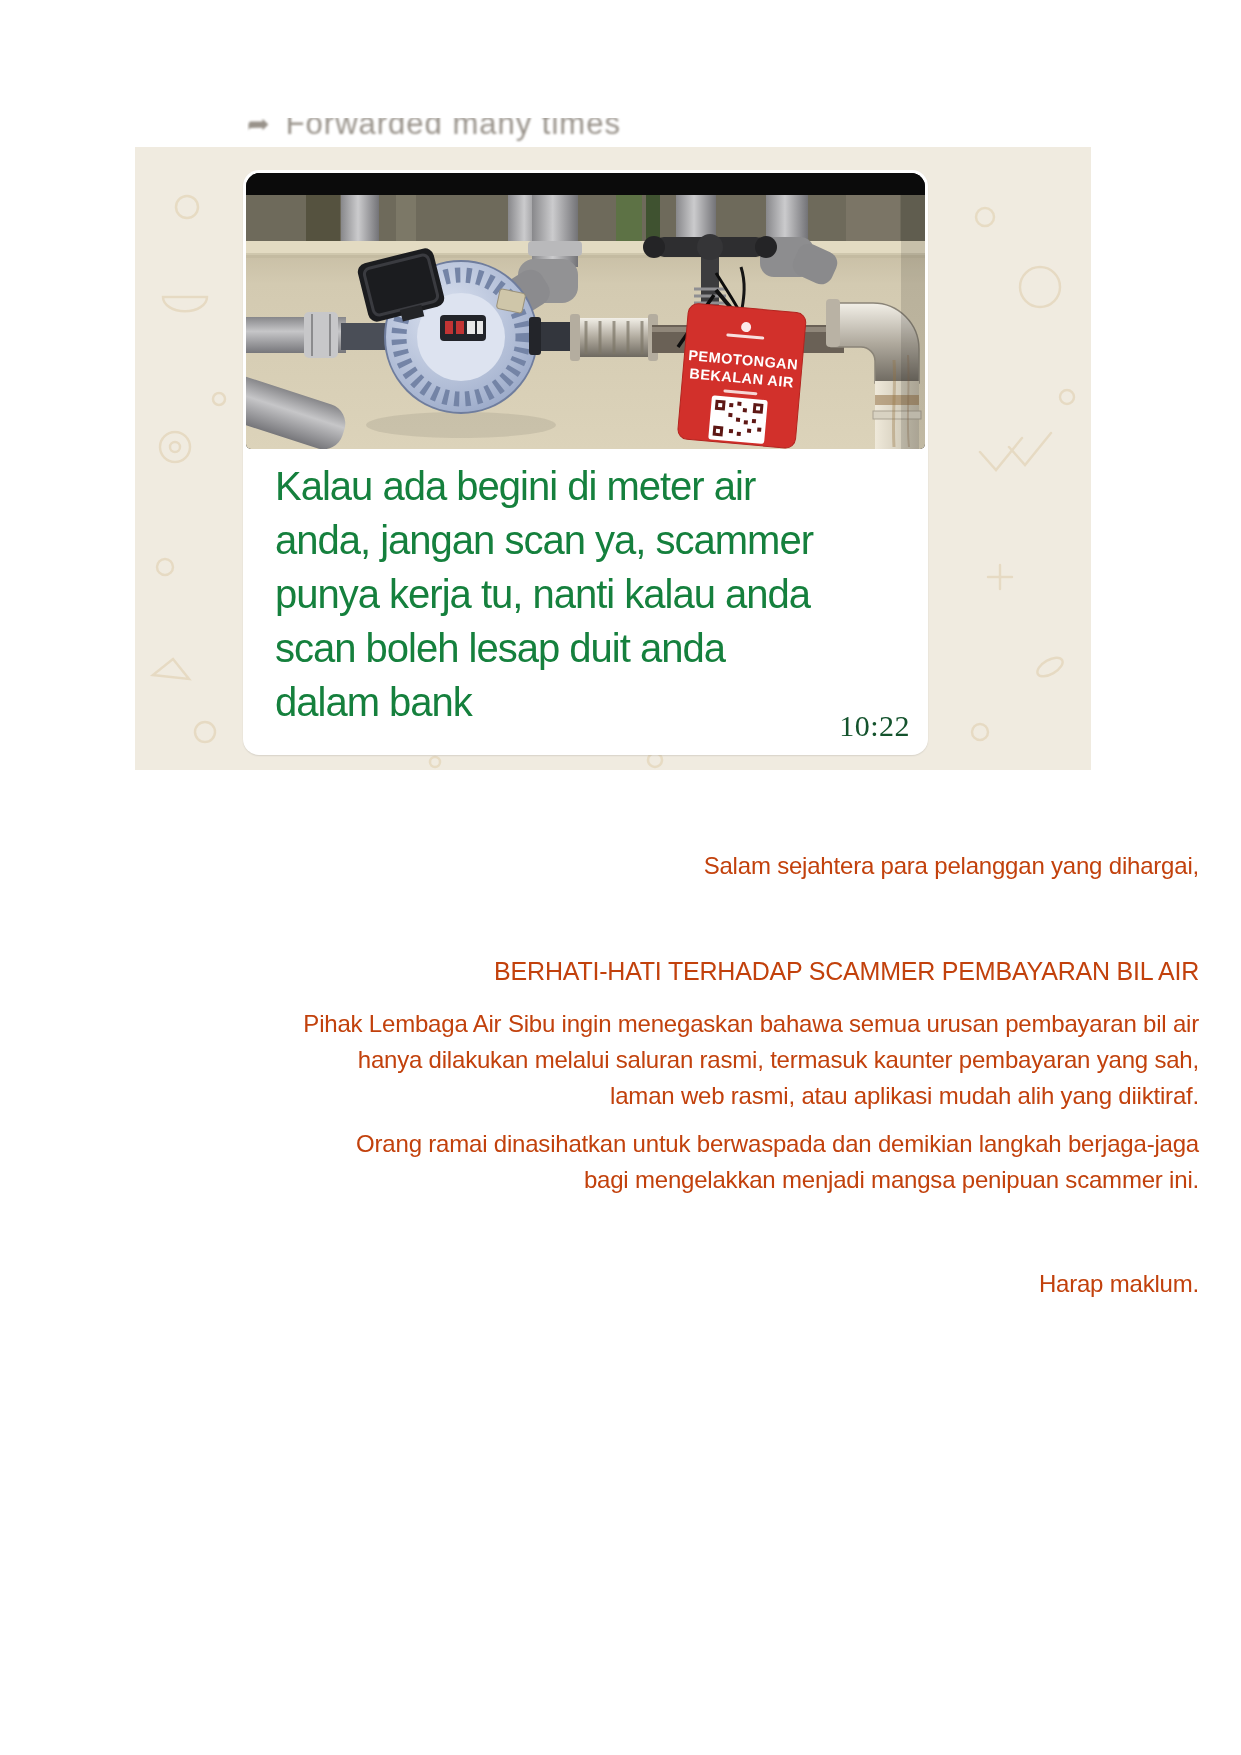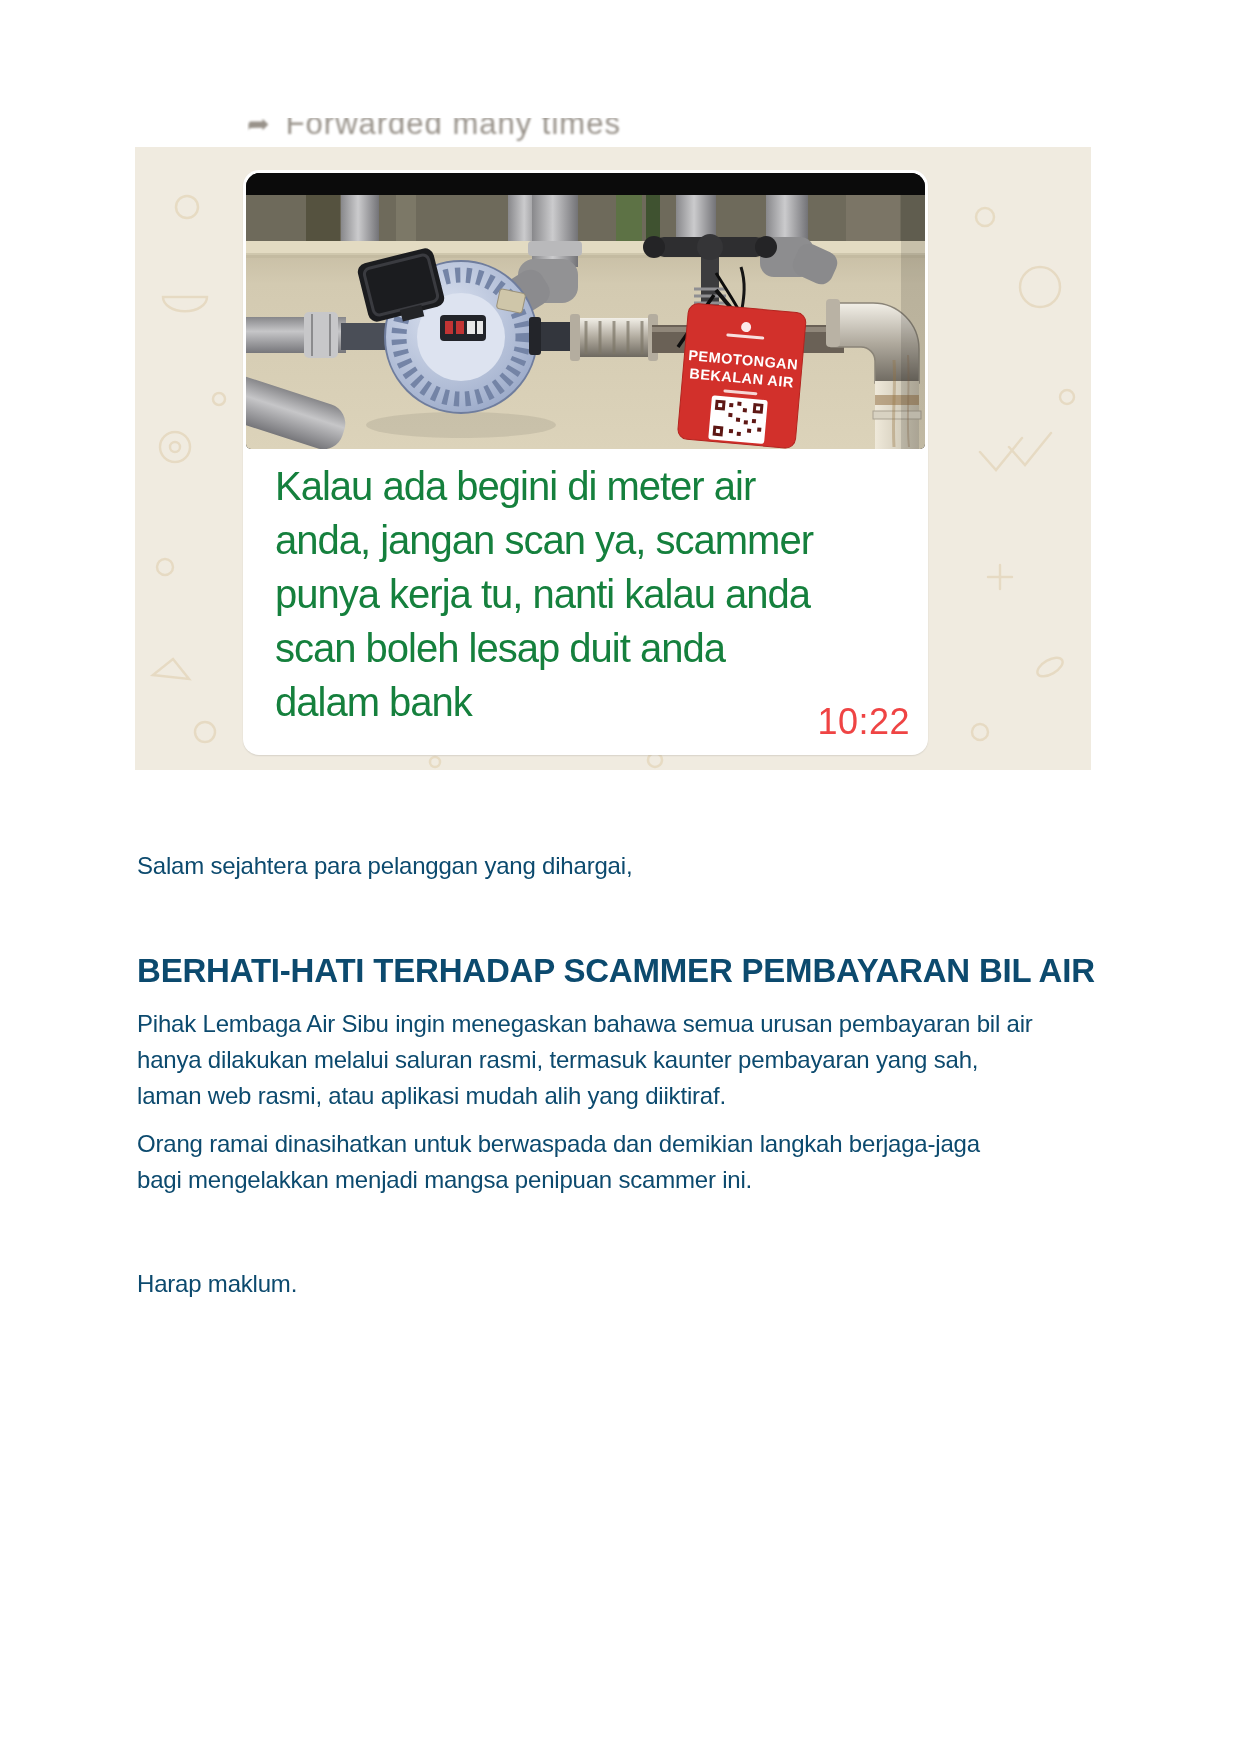--- a/index.html
+++ b/index.html
@@ -17,28 +17,28 @@
   .doodles{position:absolute;left:0;top:0;}
 
   .bubble{position:absolute;left:108px;top:23px;width:685px;height:585px;background:#ffffff;
           border-radius:16px;box-shadow:0 1px 1.5px rgba(0,0,0,.10);}
   .photo{position:absolute;left:3px;top:3px;width:679px;height:276px;border-radius:14px 14px 5px 5px;
          overflow:hidden;background:#0b0b0b;}
   .photo-topbar{height:22px;background:#0b0b0b;}
   .scene{display:block;}
   .caption{position:absolute;left:32px;top:289px;width:625px;color:#15803d;font-size:40px;
            line-height:54px;letter-spacing:-1px;white-space:pre-line;}
-  .timestamp{position:absolute;right:18px;bottom:12px;font-size:36px;color:#ef4444;letter-spacing:.5px;}
+  .timestamp{position:absolute;right:18px;bottom:12px;font-size:30px;color:#14532d;letter-spacing:.5px;font-family:Liberation Serif, serif;}
 
   
-  .letter{position:absolute;left:137px;top:770px;width:1062px;color:#0c4a6e;font-size:24px;
-          line-height:36px;letter-spacing:-0.2px;}
+  .letter{position:absolute;left:137px;top:770px;width:1062px;color:#c2410c;font-size:24px;
+          line-height:36px;letter-spacing:-0.2px;text-align:right;}
   .letter p{margin:0;white-space:pre-line;}
   .greet{margin-top:78px !important;}
-  .heading{margin-top:69px !important;font-weight:bold;font-size:33px;letter-spacing:-0.2px;}
+  .heading{margin-top:69px !important;font-weight:normal;font-size:25px;letter-spacing:-0.2px;}
   .p1{margin-top:19px !important;}
   .p2{margin-top:17px !important;}
   .p3{margin-top:17px !important;}
   .p4{margin-top:12px !important;}
   .closing{margin-top:68px !important;}
 </style>
 </head>
 <body>
 
 <div class="page">

